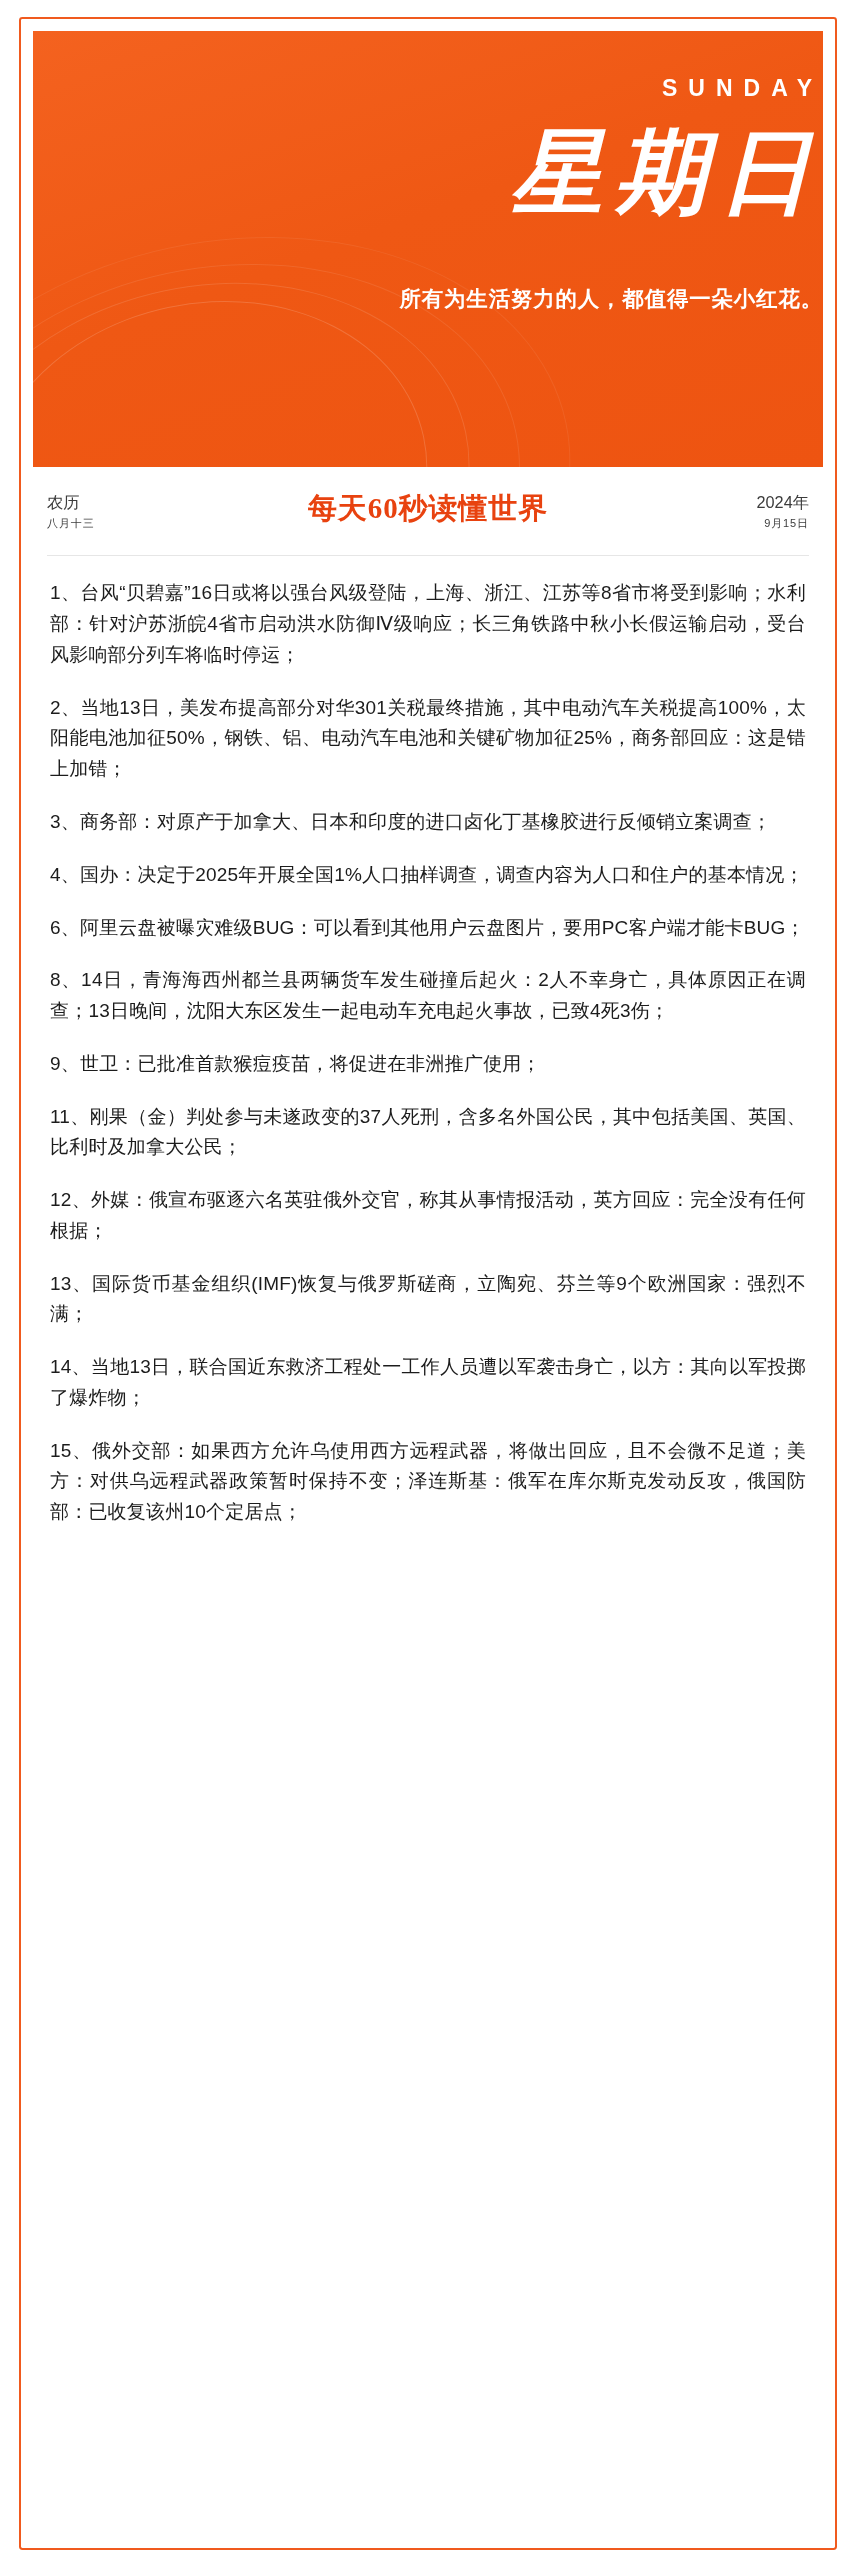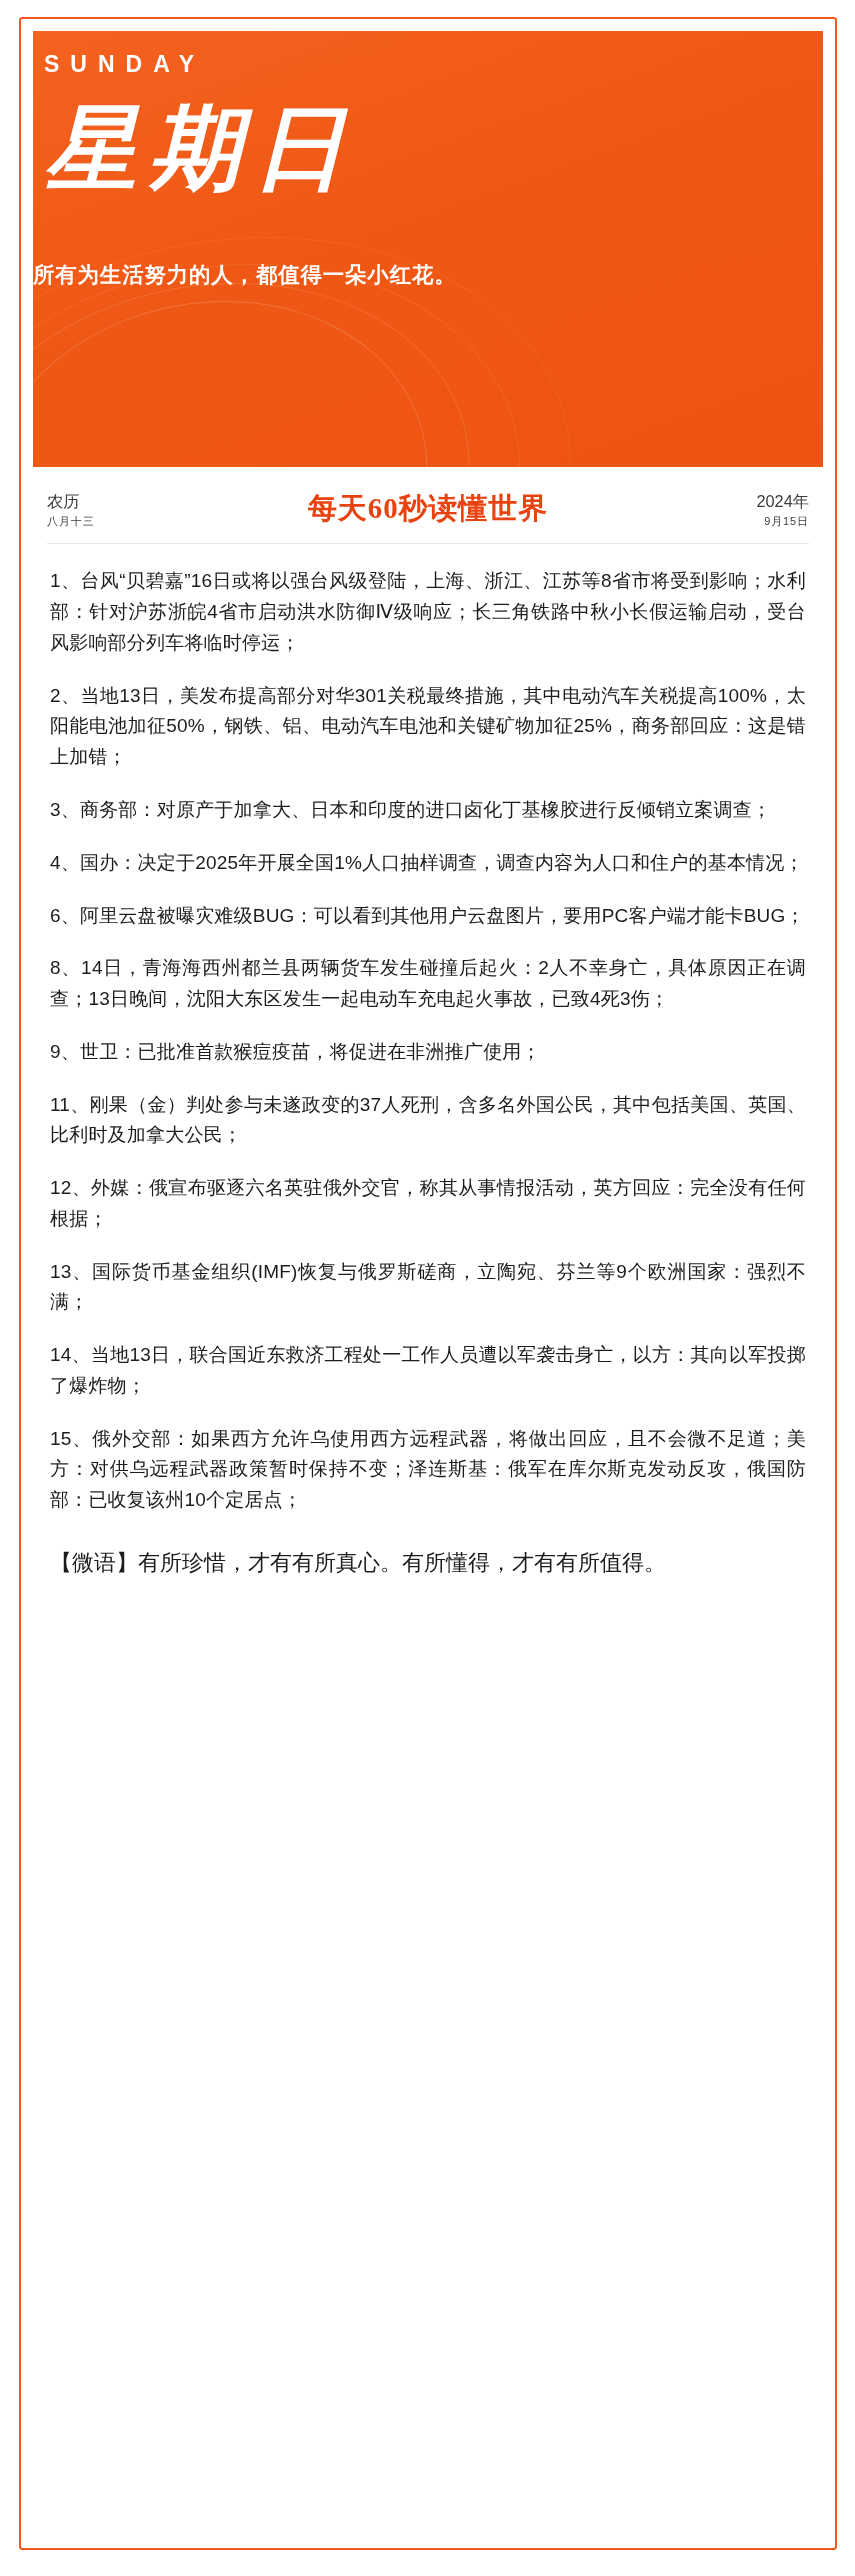--- a/index.html
+++ b/index.html
@@ -46,22 +46,23 @@
     border-radius: 50%;
     border: 1.7px solid rgba(255,255,255,0.16);
     transform: rotate(-12deg);
   }
   .hero .swirl.s2 { left: -94px; bottom: -223px; width: 531px; height: 402px; border-color: rgba(255,255,255,0.12); }
   .hero .swirl.s3 { left: -128px; bottom: -257px; width: 616px; height: 454px; border-color: rgba(255,255,255,0.09); }
   .hero .swirl.s4 { left: -163px; bottom: -282px; width: 702px; height: 505px; border-color: rgba(255,255,255,0.07); }
   .hero-inner {
     position: relative;
     z-index: 2;
-    text-align: left;
+    text-align: right;
     padding-top: 20px;
+    margin-top: 24px;
   }
   .hero-weekday-en {
     color: #ffffff;
     font-size: 23px;
     letter-spacing: 11px;
     font-weight: bold;
     text-indent: 11px;
   }
   .hero-weekday-cn {
     color: #ffffff;
@@ -79,23 +80,23 @@
     font-size: 21.4px;
     font-weight: bold;
     letter-spacing: 0.9px;
     margin-top: 53px;
   }
 
   
   .meta {
     margin: 22px 26px 0 26px;
     display: flex;
-    align-items: flex-start;
+    align-items: center;
     justify-content: space-between;
-    padding-bottom: 11px;
+    padding-bottom: 23px;
     border-bottom: 1.7px solid #e6e6e6;
   }
   .meta-left, .meta-right {
     font-size: 16.3px;
     color: #3c3c3c;
     line-height: 1.5;
     width: 128px;
   }
   .meta-right { text-align: right; }
   .meta-left .l1, .meta-right .l1 { font-size: 16.3px; }
@@ -169,17 +170,16 @@
       <p class="news-item">6、阿里云盘被曝灾难级BUG：可以看到其他用户云盘图片，要用PC客户端才能卡BUG；</p>
       <p class="news-item">8、14日，青海海西州都兰县两辆货车发生碰撞后起火：2人不幸身亡，具体原因正在调查；13日晚间，沈阳大东区发生一起电动车充电起火事故，已致4死3伤；</p>
       <p class="news-item">9、世卫：已批准首款猴痘疫苗，将促进在非洲推广使用；</p>
       <p class="news-item">11、刚果（金）判处参与未遂政变的37人死刑，含多名外国公民，其中包括美国、英国、比利时及加拿大公民；</p>
       <p class="news-item">12、外媒：俄宣布驱逐六名英驻俄外交官，称其从事情报活动，英方回应：完全没有任何根据；</p>
       <p class="news-item">13、国际货币基金组织(IMF)恢复与俄罗斯磋商，立陶宛、芬兰等9个欧洲国家：强烈不满；</p>
       <p class="news-item">14、当地13日，联合国近东救济工程处一工作人员遭以军袭击身亡，以方：其向以军投掷了爆炸物；</p>
       <p class="news-item">15、俄外交部：如果西方允许乌使用西方远程武器，将做出回应，且不会微不足道；美方：对供乌远程武器政策暂时保持不变；泽连斯基：俄军在库尔斯克发动反攻，俄国防部：已收复该州10个定居点；</p>
     </div>
 
-    <div class="footer-note">【微语】有所珍惜，才有有所真心。有所懂得，才有有所值得。</div>
 
   </div>
 </div>
 
 
 </body></html>

